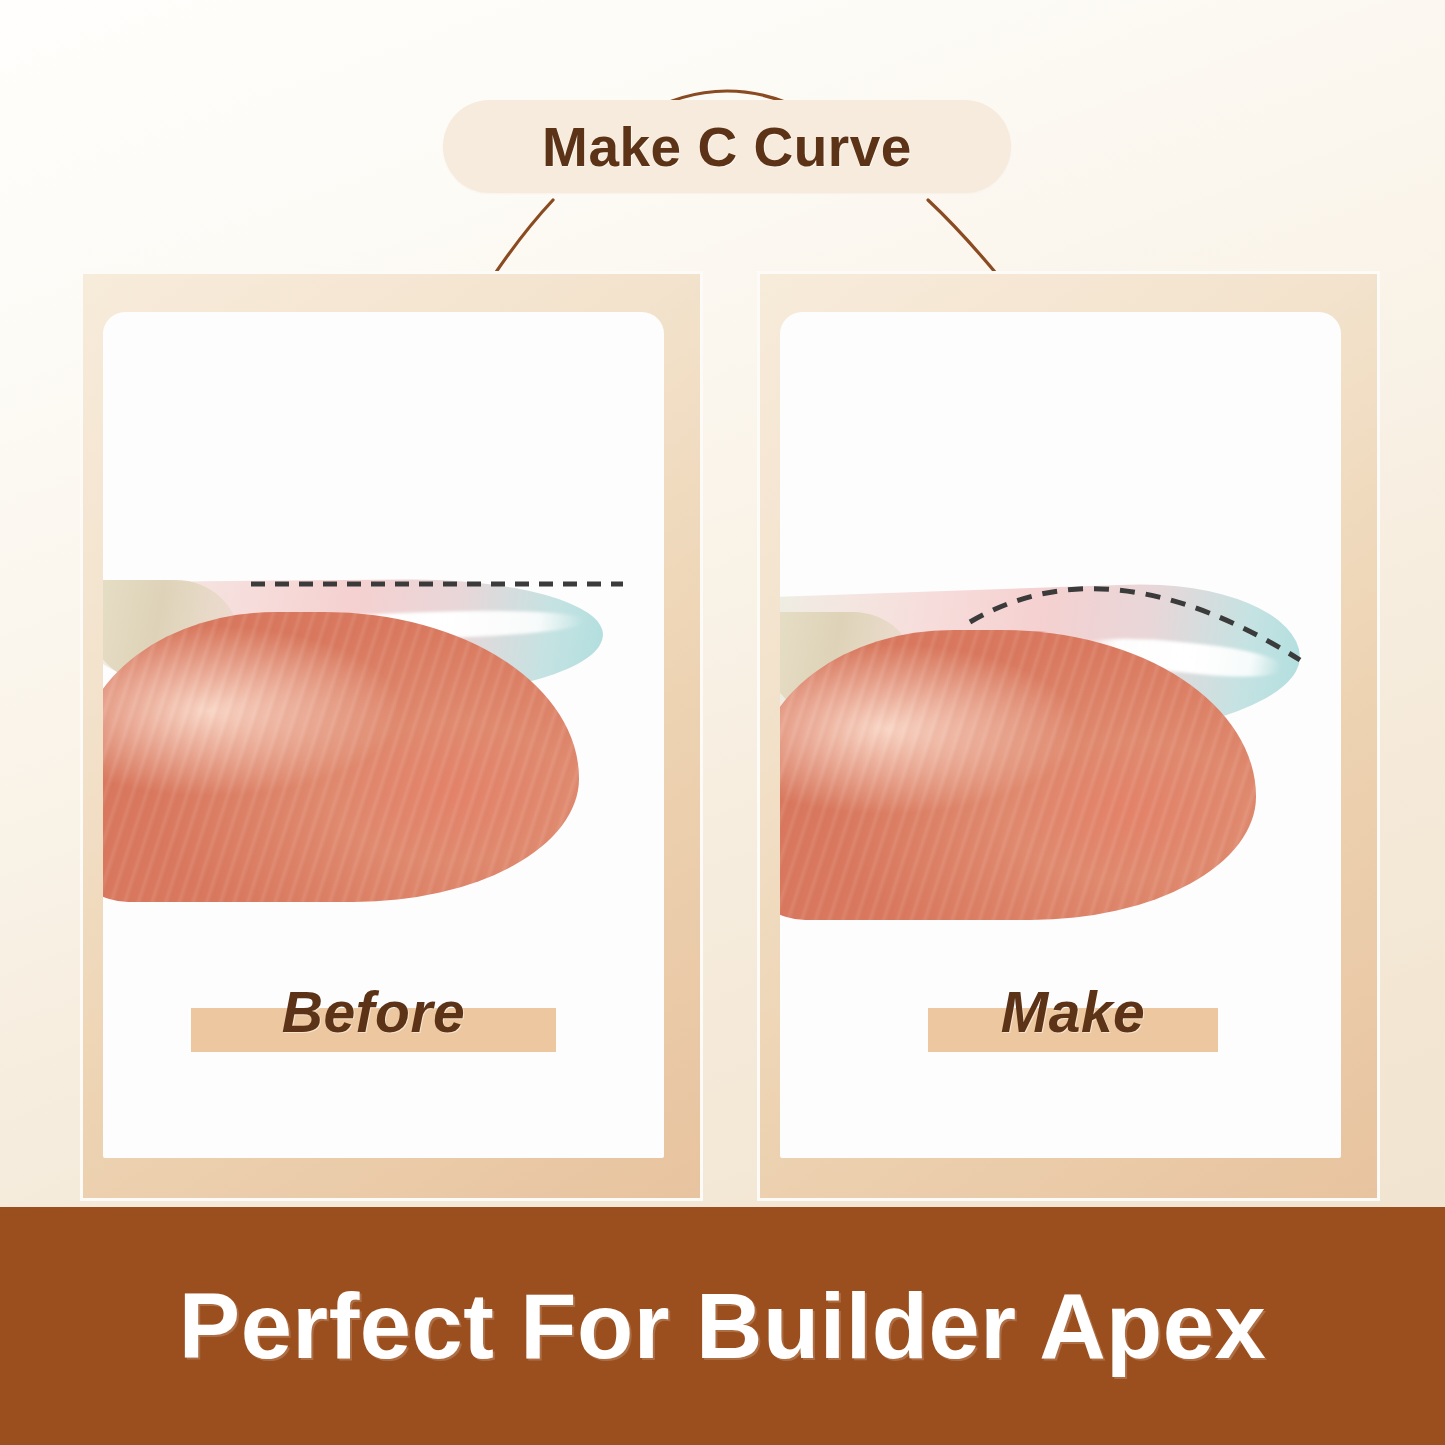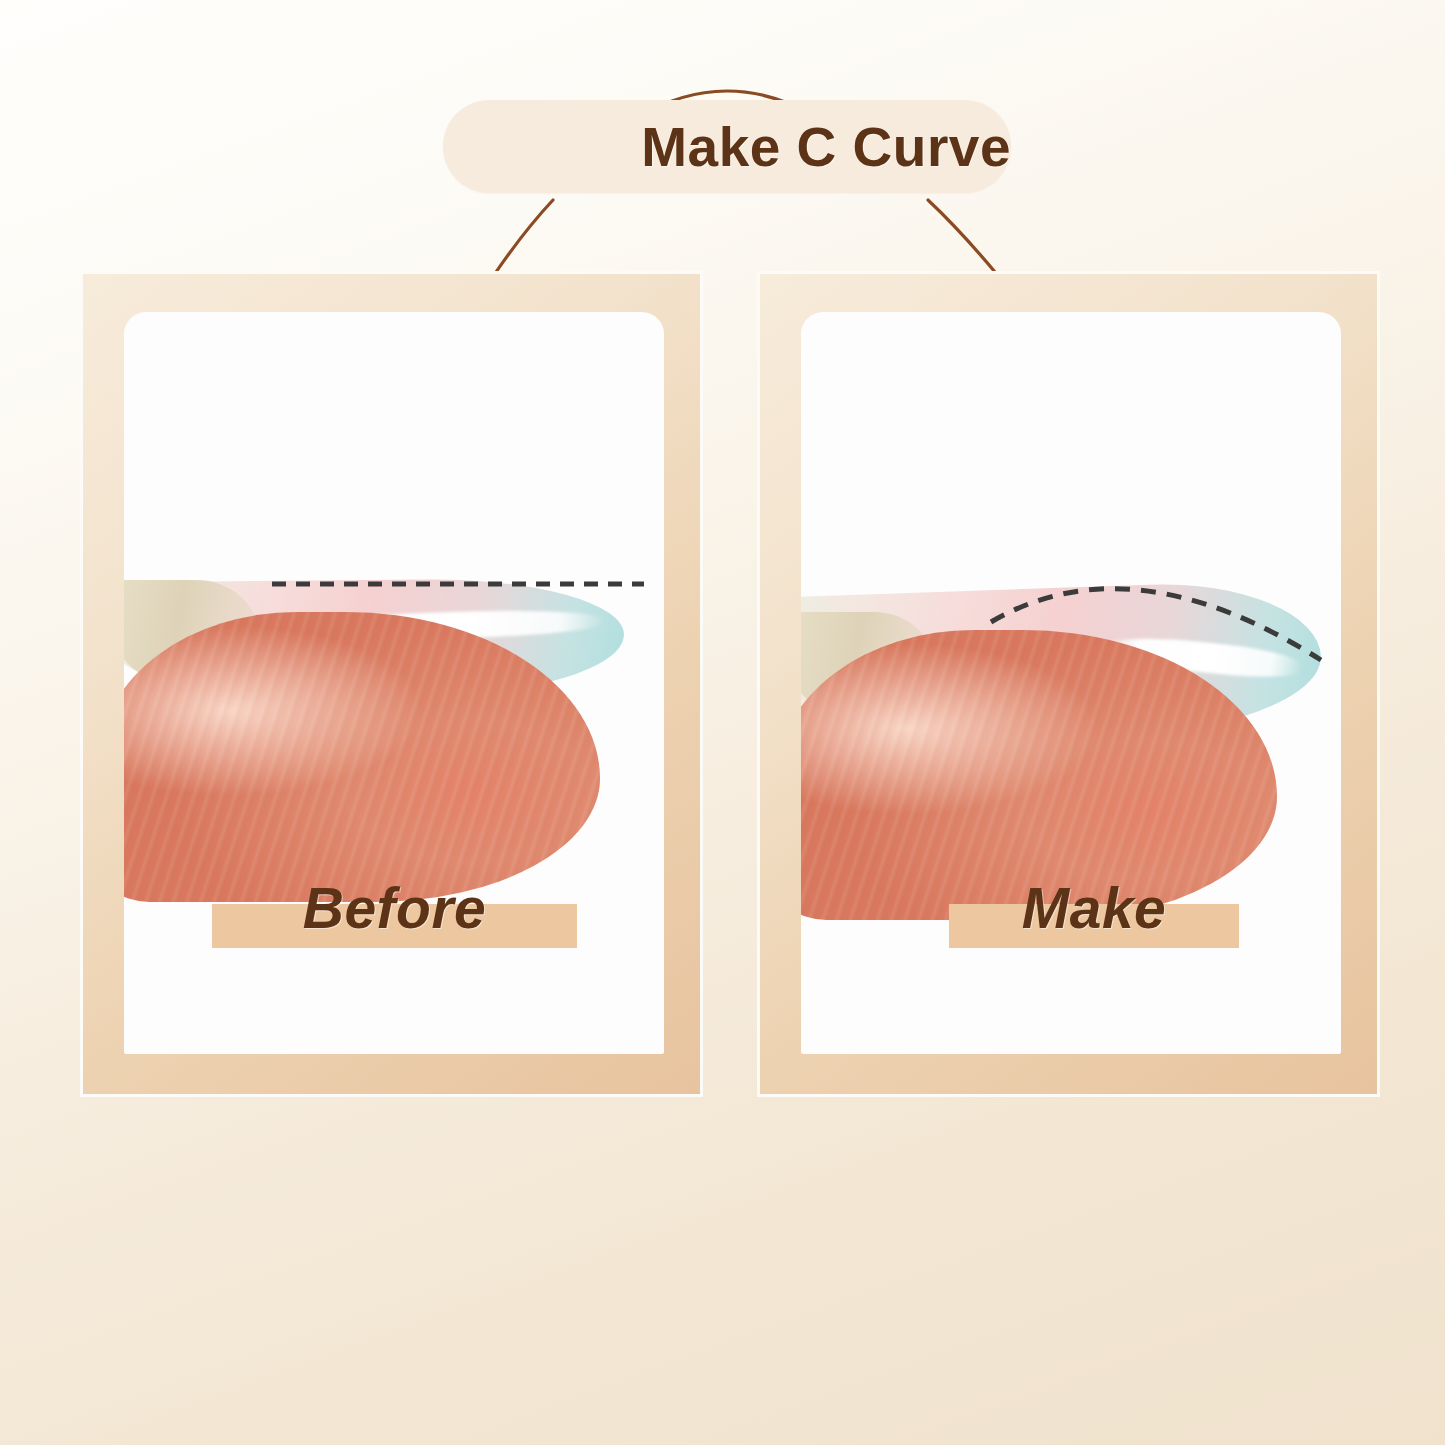--- a/index.html
+++ b/index.html
@@ -42,40 +42,40 @@
   #title-pill {
     position: absolute;
     left: 443px;
     top: 100px;
     width: 568px;
     height: 93px;
     background: #f6ebdc;
     border-radius: 47px;
     display: flex;
     align-items: center;
-    justify-content: flex-end;
+    justify-content: center;
     box-shadow: 0 1px 2px rgba(160,120,80,0.05);
   }
   #title-text {
     font-size: 55px;
     font-weight: 700;
     color: #5c3317;
     letter-spacing: 0.5px;
     text-shadow: 1px 1px 0 rgba(255,255,255,0.55);
     white-space: nowrap;
   }
 
   
   .frame {
     position: absolute;
     top: 274px;
     width: 617px;
-    height: 820px;
+    height: 924px;
     box-sizing: border-box;
-    padding: 38px 36px 40px 41px;
+    padding: 38px 36px 40px 20px;
     background: linear-gradient(145deg, #f7ebda 0%, #f3e3cd 30%, #edd3b2 62%, #e8c39f 100%);
     box-shadow: 0 0 0 3px #fdfbf7;
   }
   #frame-before { left: 83px; }
   #frame-after  { left: 760px; }
 
   .photo {
     position: relative;
     width: 100%;
     height: 100%;
@@ -260,14 +260,17 @@
         </svg>
       </div>
 
       <div class="caption" style="left:148px; bottom:98px; width:290px;">
         <div class="caption-bar" style="width:290px;"></div>
         <span class="caption-text">Make</span>
       </div>
     </div>
   </div>
 
+  <div id="bottom-banner">
+    <span id="banner-text">Perfect For Builder Apex</span>
+  </div>
 
 </div>
 
 </body></html>

